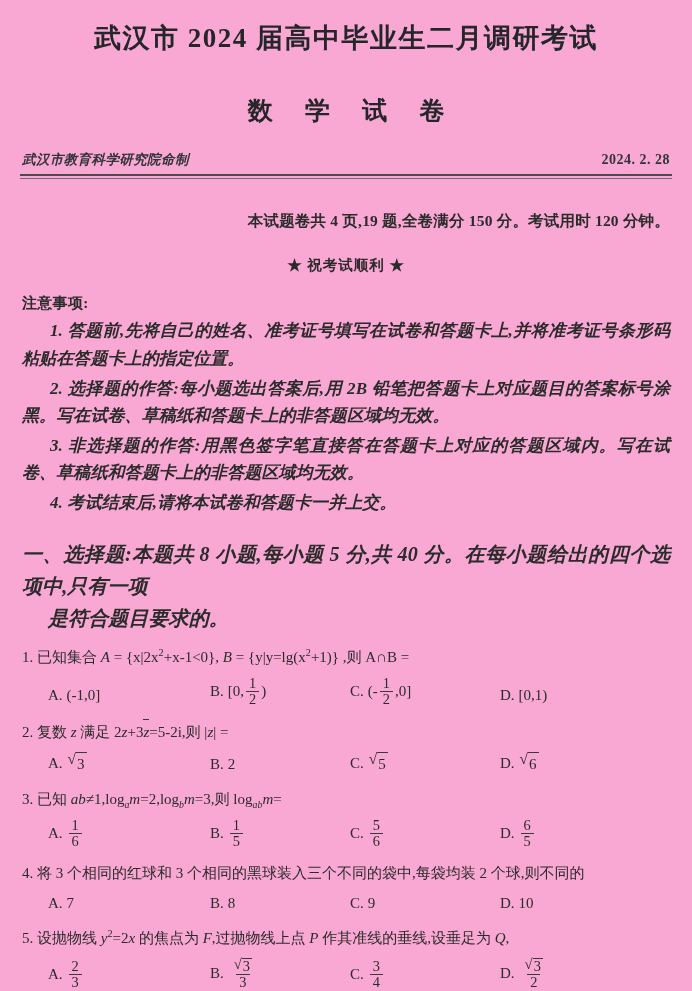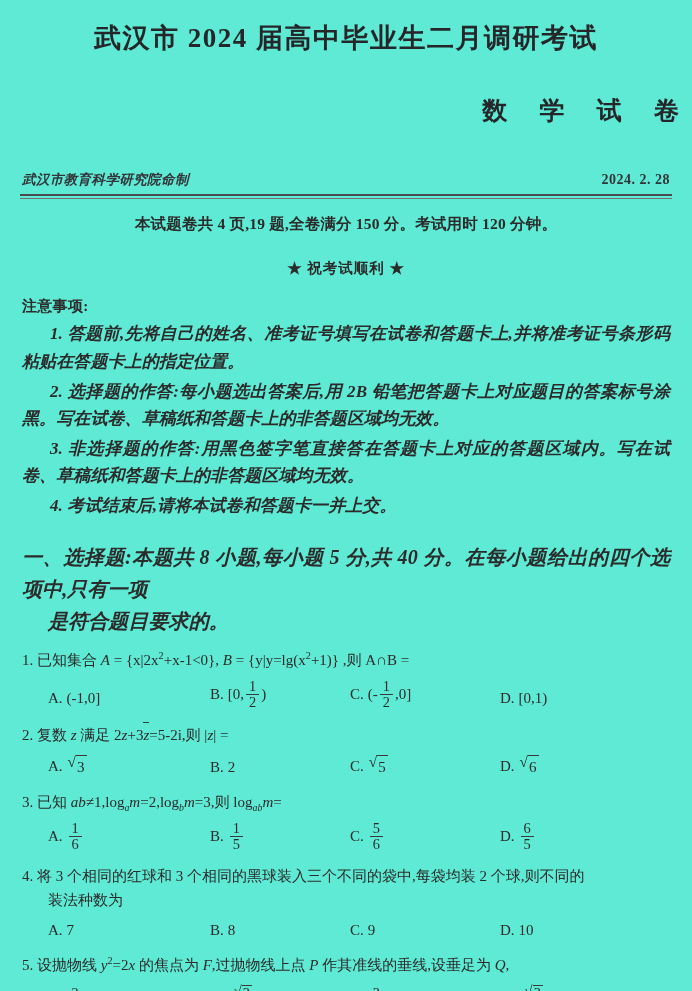--- a/index.html
+++ b/index.html
@@ -4,54 +4,54 @@
 <style>
   html, body {
     margin: 0;
     padding: 0;
     background: #ffffff;
   }
   .page {
     position: relative;
     width: 692px;
     height: 991px;
-    background: #5eead4;
+    background: #f9a8d4;
     overflow: hidden;
     font-family: "Liberation Serif", "DejaVu Serif", serif;
     color: #2b2b2b;
     box-sizing: border-box;
   }
 
   
   .doc-title {
     text-align: center;
     font-family: "Liberation Serif", "DejaVu Serif", serif;
     font-weight: bold;
     font-size: 27px;
     letter-spacing: 1.5px;
     color: #25262a;
     margin: 22px 0 0 0;
     line-height: 1.25;
   }
   .doc-subtitle {
-    text-align: right;
+    text-align: center;
     font-family: "Liberation Serif", "DejaVu Serif", serif;
     font-weight: bold;
     font-size: 25px;
     letter-spacing: 13px;
     text-indent: 13px;
     color: #25262a;
     margin: 38px 0 0 0;
   }
 
   .byline-row {
     display: flex;
     align-items: baseline;
     justify-content: space-between;
-    margin: 44px 22px 0 22px;
+    margin: 24px 22px 0 22px;
     font-size: 13.5px;
     color: #33343a;
   }
   .byline-left {
     font-family: "Liberation Serif", "DejaVu Serif", serif;
     font-weight: bold;
     font-style: italic;
     letter-spacing: 0.4px;
   }
   .byline-right {
@@ -70,24 +70,24 @@
     box-sizing: content-box;
   }
 
   
   .content {
     margin: 0 22px;
     font-size: 15px;
     line-height: 1.55;
   }
   .exam-meta {
-    text-align: center;
+    text-align: right;
     font-weight: bold;
     font-size: 15.5px;
-    margin-top: 13px;
+    margin-top: 30px;
     letter-spacing: 0.2px;
   }
   .blessing {
     text-align: center;
     font-weight: bold;
     font-size: 14.5px;
     margin-top: 21px;
     letter-spacing: 1px;
   }
   .notes-title {
@@ -324,21 +324,20 @@
             <span class="den">5</span>
           </span>
         </span>
       </div>
     </div>
 
     <div class="question">
       <div class="q-stem">
         <span>4.</span>
         <span>将 3 个相同的红球和 3 个相同的黑球装入三个不同的袋中,每袋均装 2 个球,则不同的</span>
-        <span class="cont">装法种数为</span>
       </div>
       <div class="options">
         <span class="opt opt-a">
           <span class="opt-label">A.</span>
           <span class="mn">7</span>
         </span>
         <span class="opt opt-b">
           <span class="opt-label">B.</span>
           <span class="mn">8</span>
         </span>

